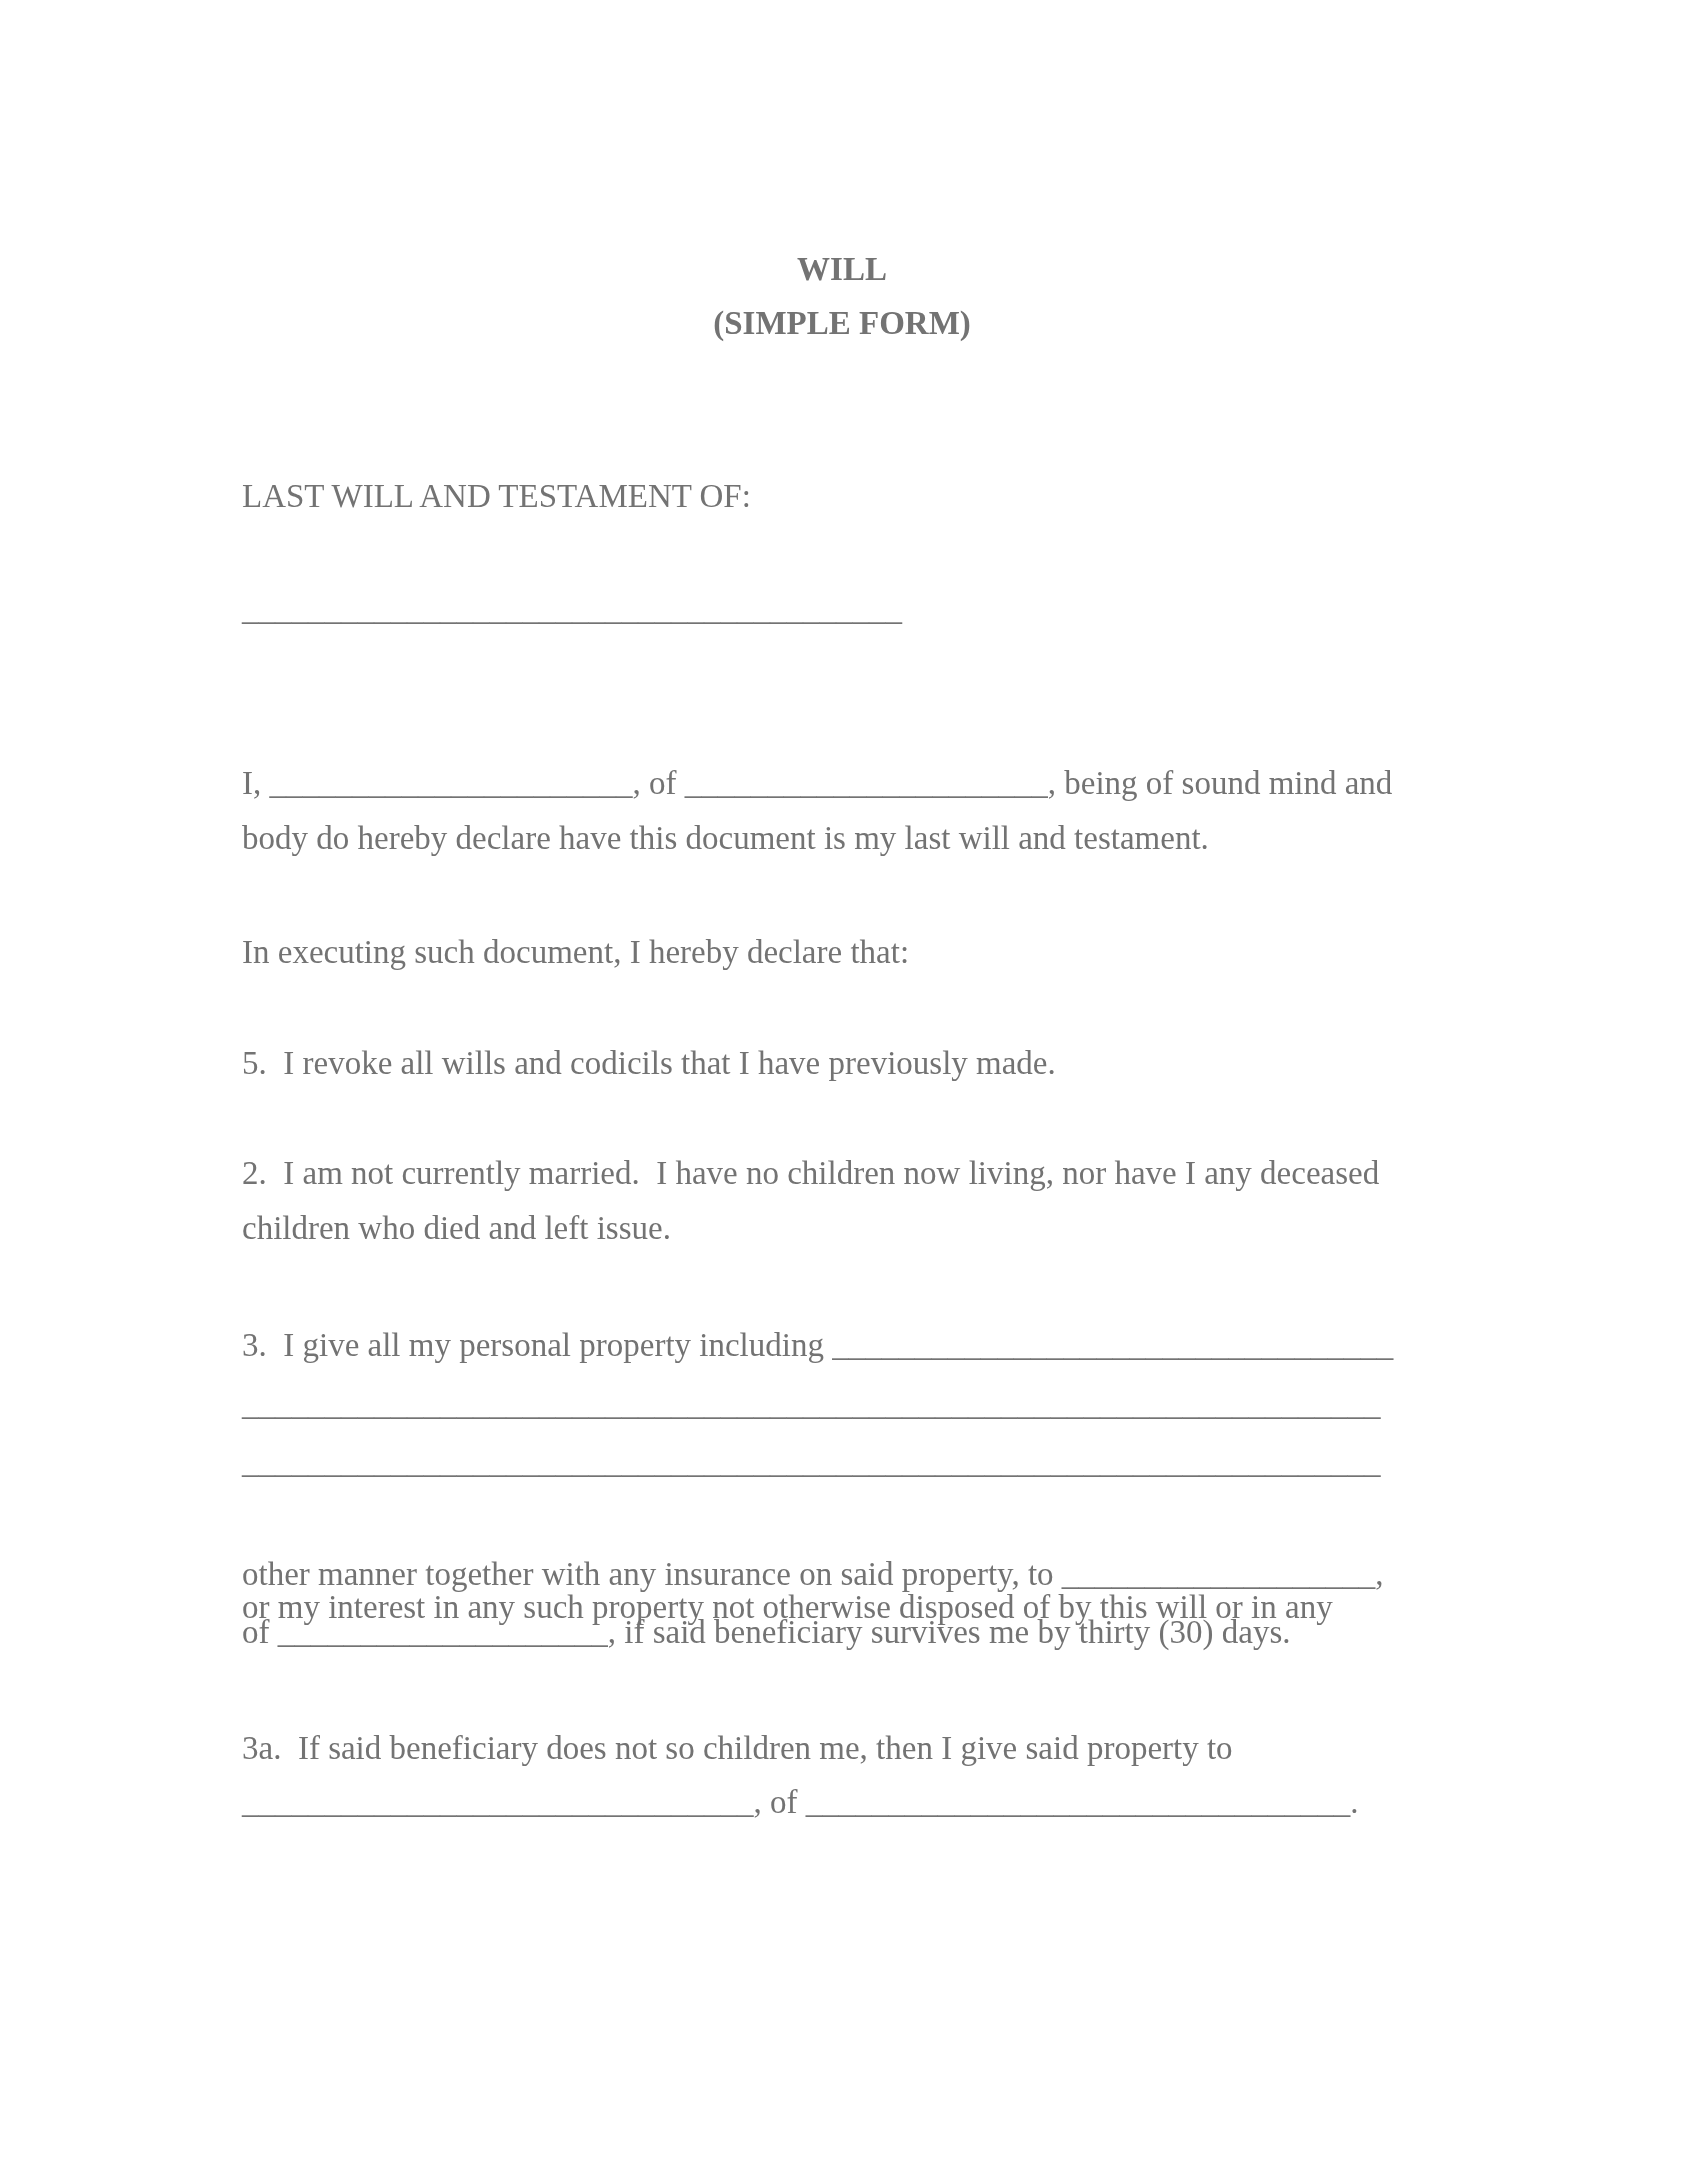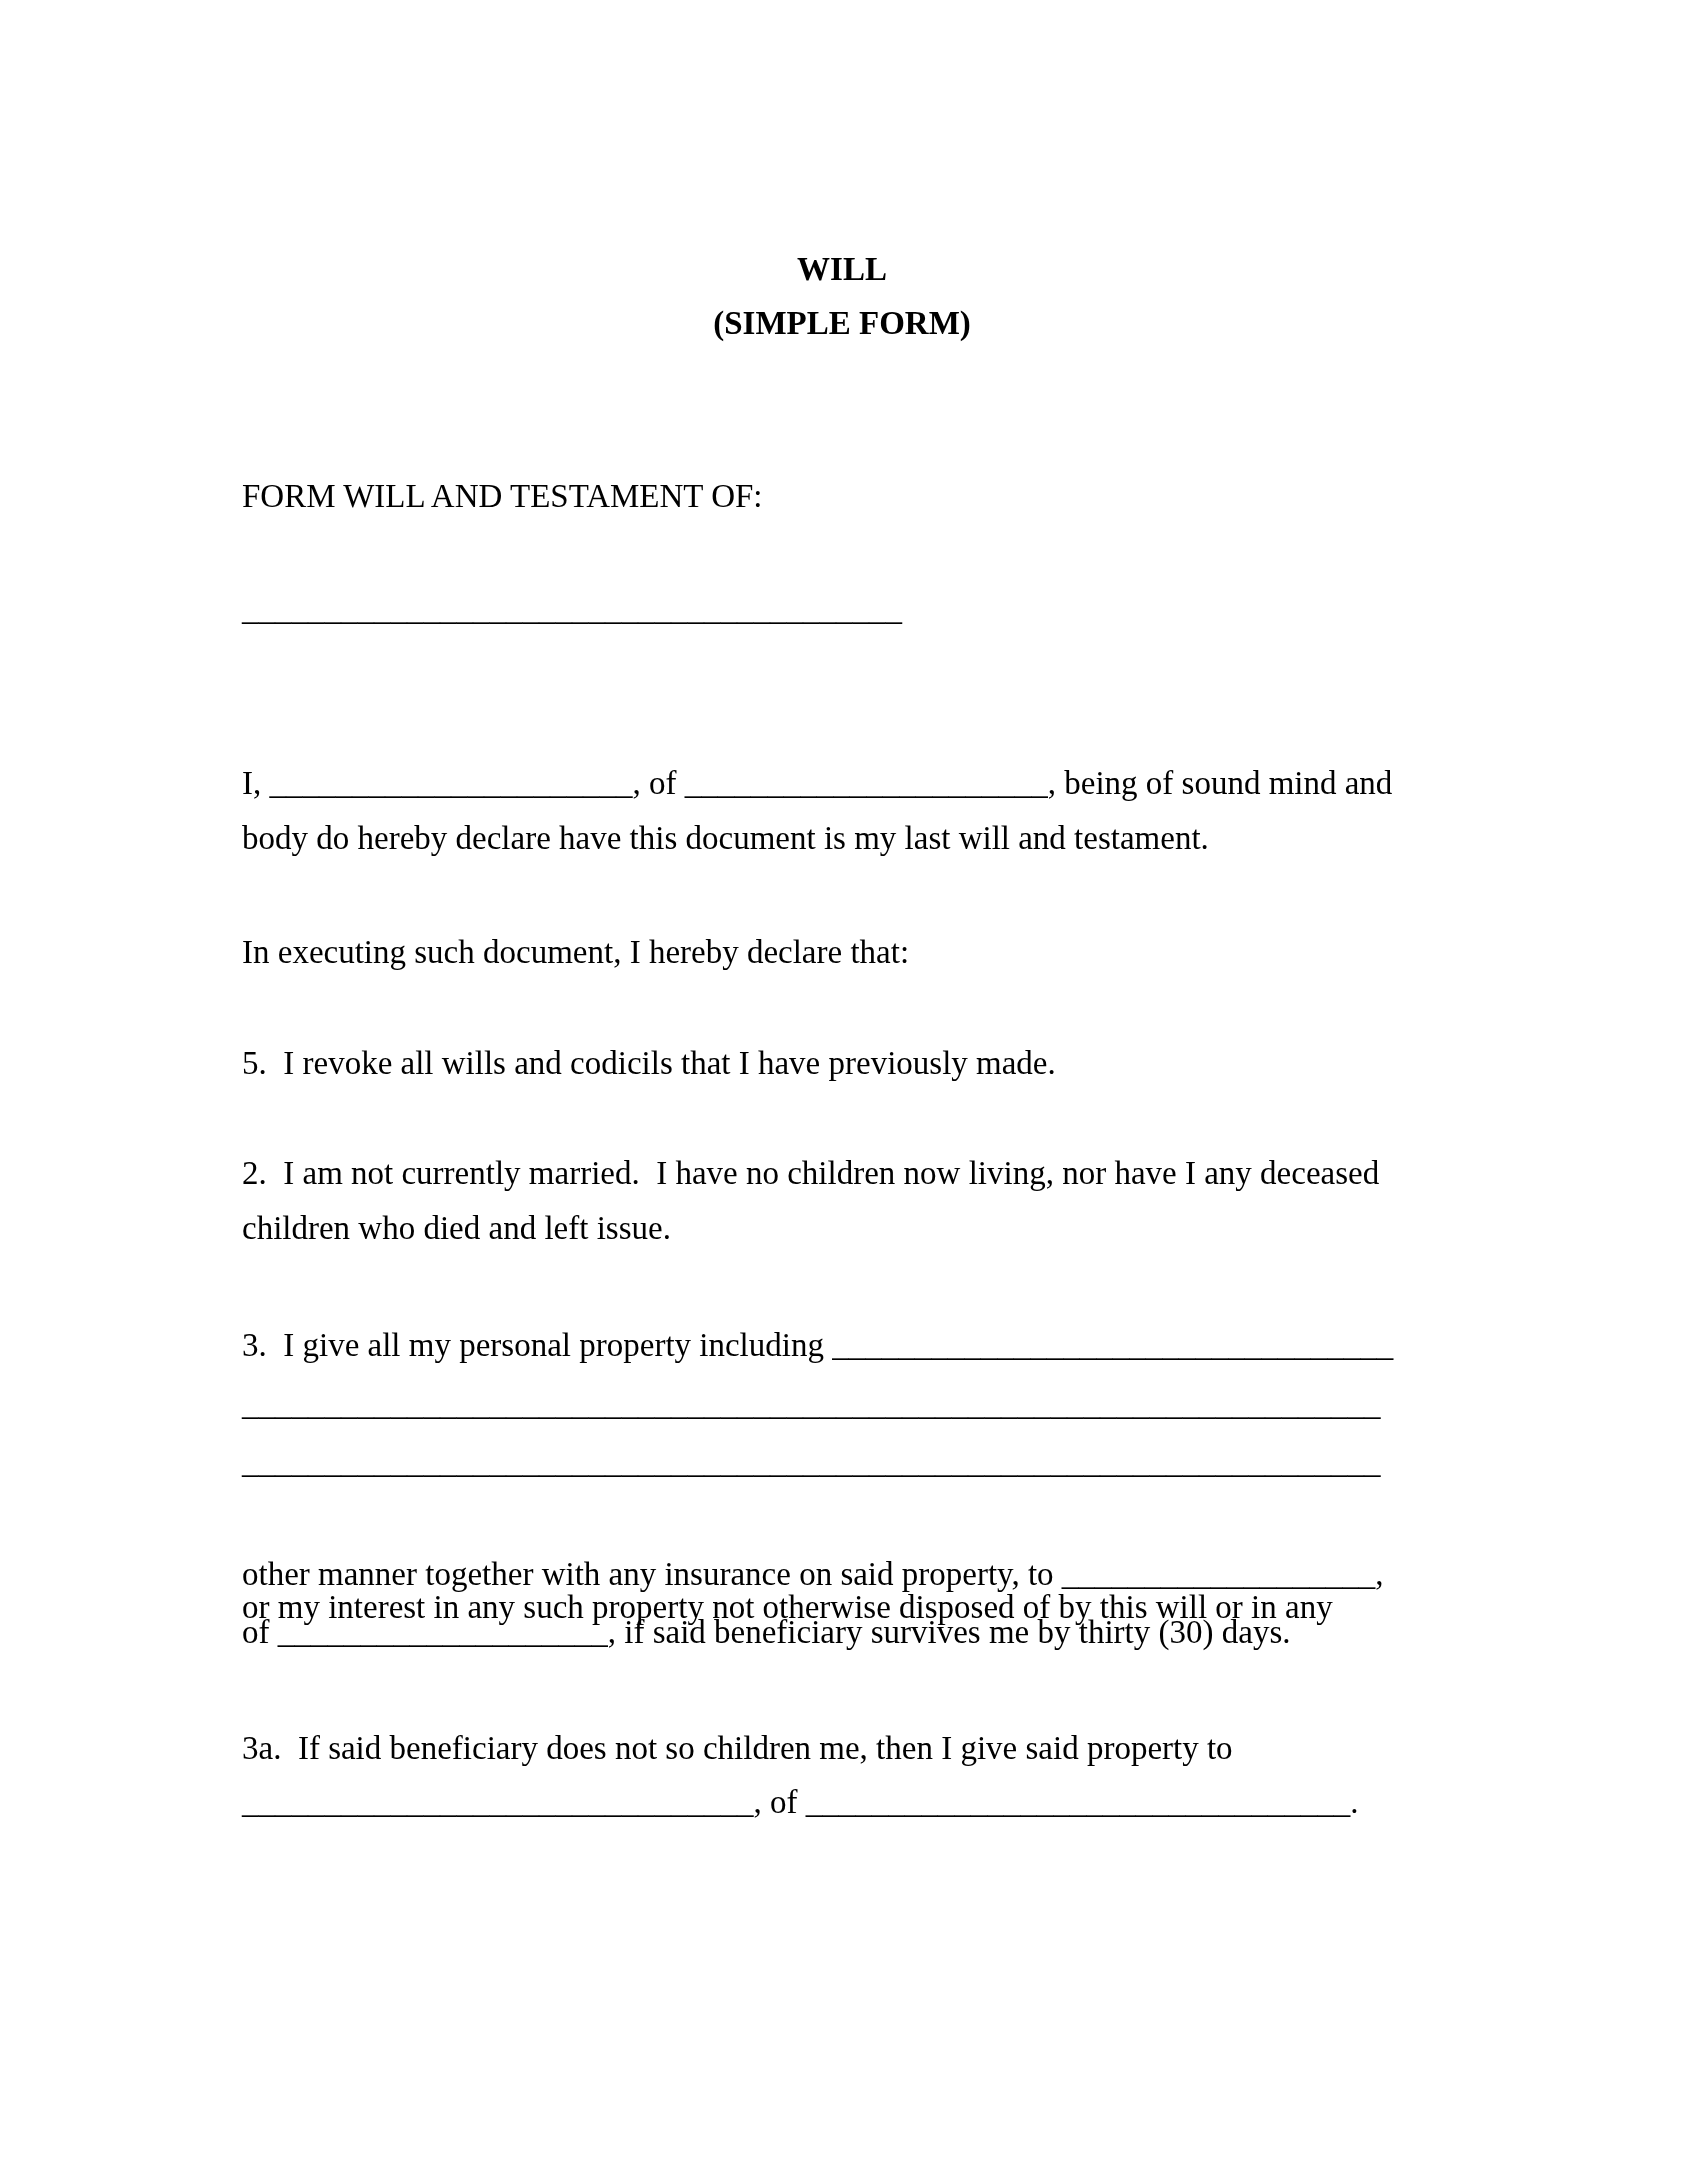--- a/index.html
+++ b/index.html
@@ -7,21 +7,21 @@
     padding: 0;
     background: #ffffff;
   }
   .page {
     position: relative;
     width: 1683px;
     height: 2036px;
     background: #ffffff;
     font-family: "Liberation Serif", "DejaVu Serif", serif;
     font-size: 33px;
-    color: #000000;
+    color: #737373;
     overflow: hidden;
   }
   .line {
     position: absolute;
     left: 242px;
     width: 1287px;
     height: 55px;
     line-height: 55px;
     white-space: pre;
   }
@@ -34,21 +34,21 @@
 </style>
 </head>
 <body>
 
 <div class="page">
 
   <div class="line center" style="top:242px">WILL</div>
 
   <div class="line center" style="top:296px">(SIMPLE FORM)</div>
 
-  <div class="line" style="top:469px">FORM WILL AND TESTAMENT OF:</div>
+  <div class="line" style="top:469px">LAST WILL AND TESTAMENT OF:</div>
 
   <div class="line" style="top:582px">________________________________________</div>
 
   <div class="line" style="top:756px">I, ______________________, of ______________________, being of sound mind and</div>
 
   <div class="line" style="top:811px">body do hereby declare have this document is my last will and testament.</div>
 
   <div class="line" style="top:925px">In executing such document, I hereby declare that:</div>
 
   <div class="line" style="top:1036px">5.  I revoke all wills and codicils that I have previously made.</div>

